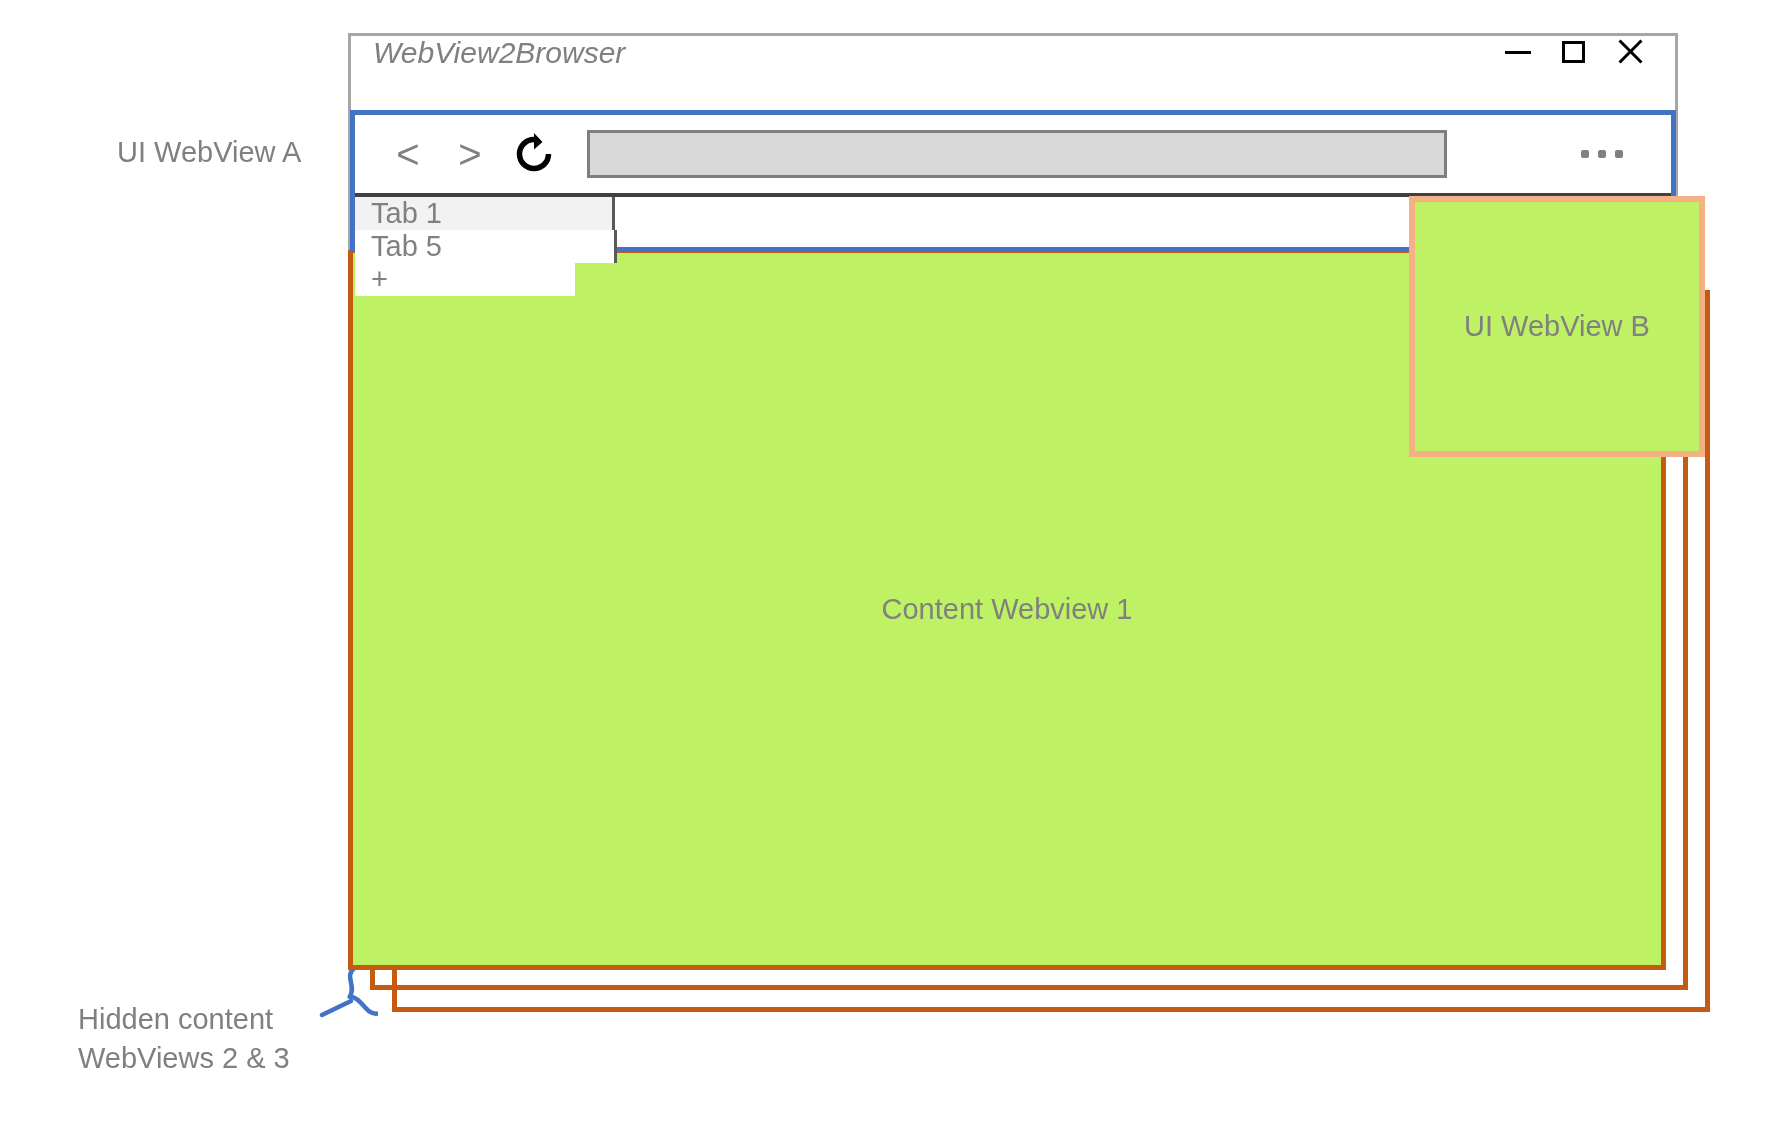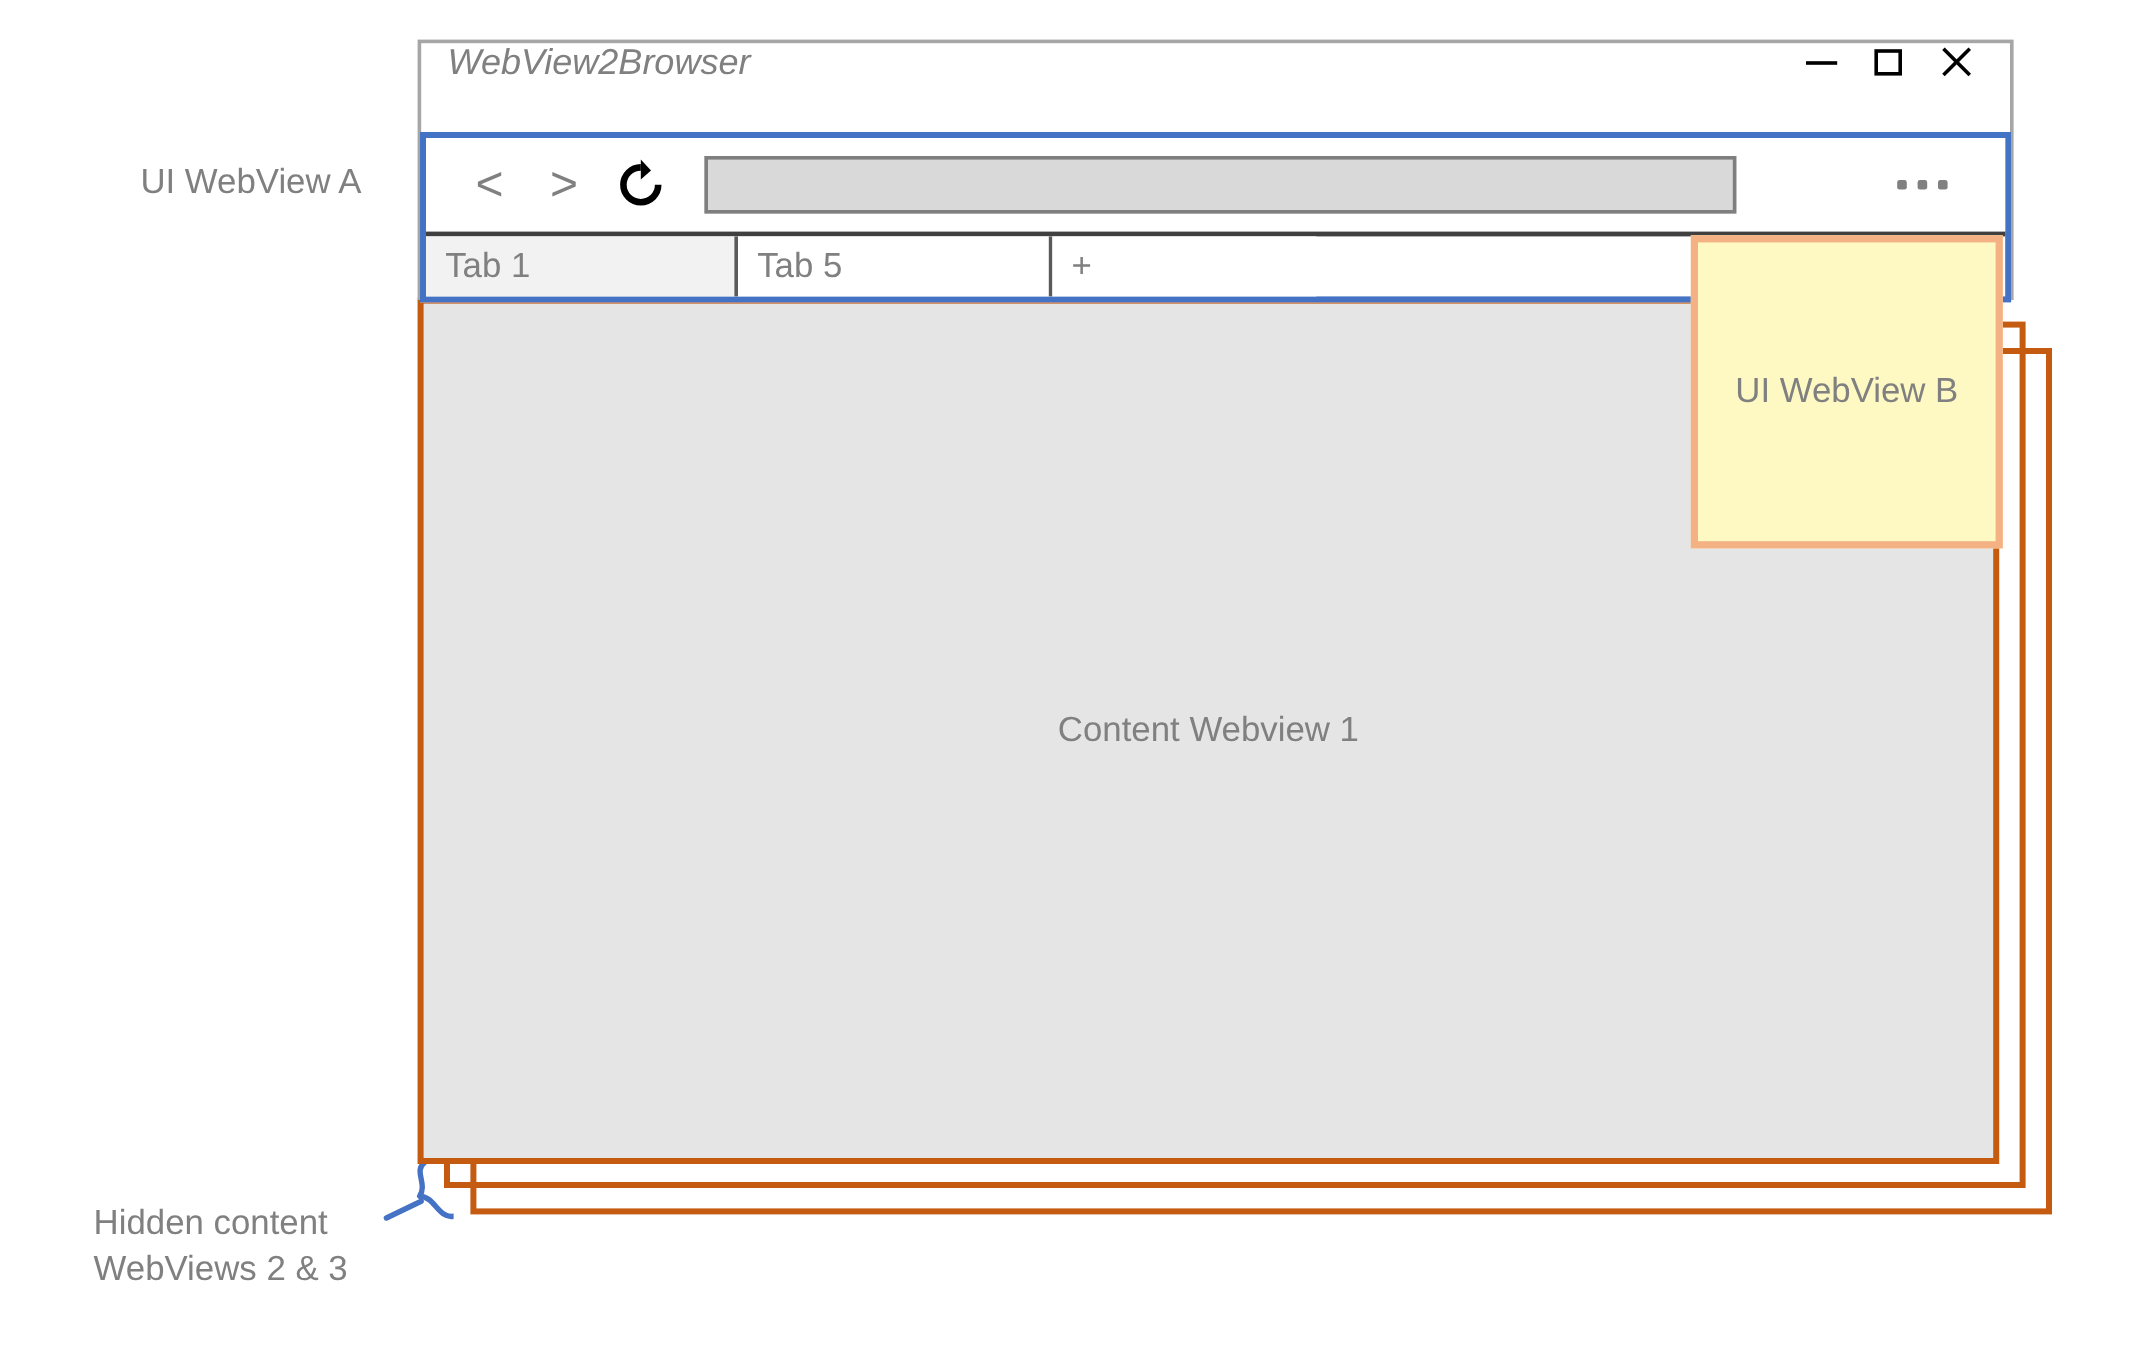--- a/index.html
+++ b/index.html
@@ -42,21 +42,21 @@
     left: 370px;  top: 268px;
     width: 1318px; height: 722px;
   }
 
   
   #content-webview-1 {
     position: absolute;
     left: 348px; top: 248px;
     width: 1318px; height: 722px;
     border: 5px solid #C55A11;
-    background: #e5e5e5;
+    background: #bef264;
     box-sizing: border-box;
   }
   #content-webview-1-label {
     position: absolute;
     left: 0; right: 0;
     top: 50%;
     transform: translateY(-50%);
     text-align: center;
     color: #808080;
     font-size: 29px;
@@ -183,20 +183,21 @@
   }
 
   
   #tab-strip {
     position: absolute;
     left: 0; right: 0;
     top: 78px; bottom: 0;
     display: flex;
     border-top: 4px solid #404040;
     box-sizing: border-box;
+    flex-direction: column;
   }
   .tab {
     height: 100%;
     box-sizing: border-box;
     border-right: 3px solid #595959;
     display: flex;
     align-items: center;
     padding-left: 16px;
     color: #808080;
     font-size: 29px;
@@ -206,22 +207,22 @@
   .tab.active { background: #F2F2F2; }
   #tab-1 { width: 260px; }
   #tab-2 { width: 262px; }
   #tab-3 { width: 262px; }
   #new-tab-button { width: 220px; border-right: none; }
 
   
   #ui-webview-b {
     position: absolute;
     left: 1409px; top: 196px;
-    width: 260px; height: 261px;
-    background: #fef9c3;
+    width: 296px; height: 261px;
+    background: #bef264;
     border: 6px solid #F4B183;
     box-sizing: border-box;
     display: flex;
     align-items: center;
     justify-content: center;
   }
   #ui-webview-b-label {
     color: #808080;
     font-size: 29px;
     white-space: nowrap;

